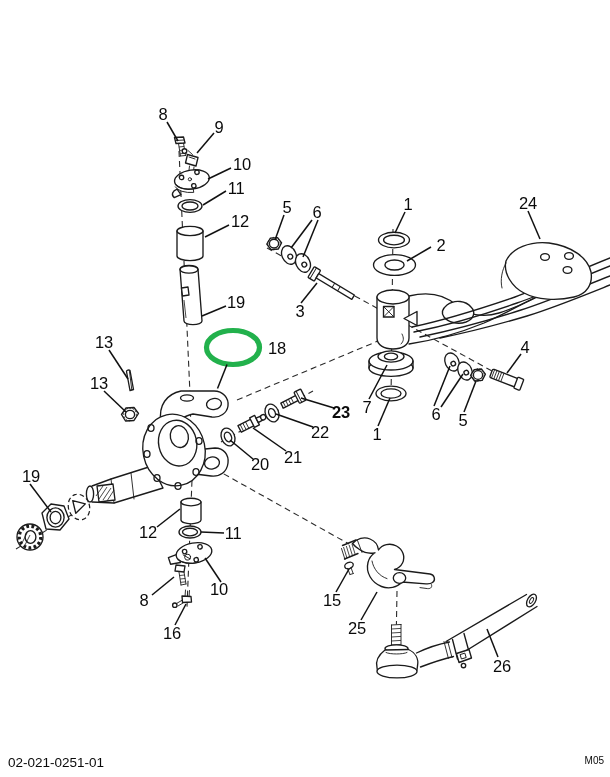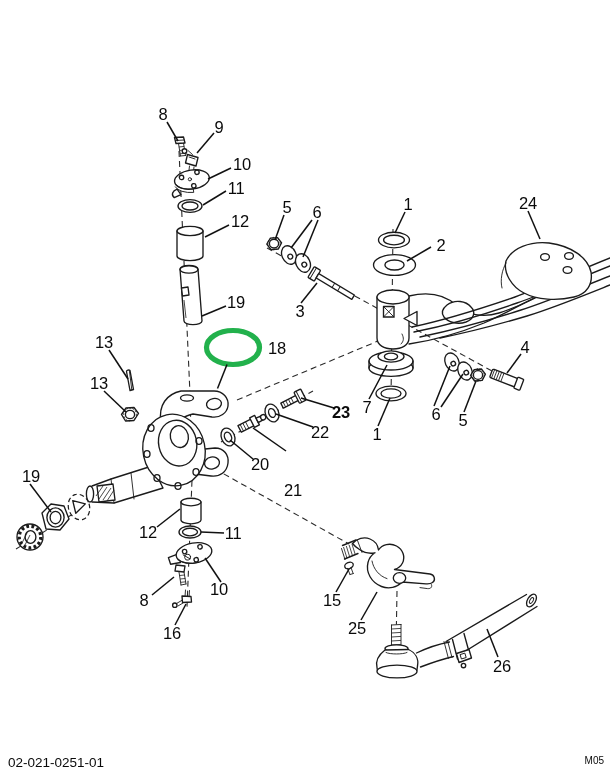--- a/index.html
+++ b/index.html
@@ -409,21 +409,21 @@
       <div class="callout" style="left: 408px; top: 204px;">1</div>
       <div class="callout" style="left: 441px; top: 245px;">2</div>
       <div class="callout" style="left: 300px; top: 311px;">3</div>
       <div class="callout" style="left: 528px; top: 203px; text-align: center;">24</div>
       <div class="callout" style="left: 525px; top: 347px;">4</div>
       <div class="callout" style="left: 367px; top: 407px;">7</div>
       <div class="callout" style="left: 377px; top: 434px;">1</div>
       <div class="callout" style="left: 436px; top: 414px;">6</div>
       <div class="callout" style="left: 463px; top: 420px;">5</div>
       <div class="callout" style="left: 260px; top: 464px;">20</div>
-      <div class="callout" style="left: 293px; top: 457px; margin-top: 33px;">21</div>
+      <div class="callout" style="left: 293px; top: 457px;">21</div>
       <div class="callout" style="left: 320px; top: 432px;">22</div>
       <div class="callout" style="left: 341px; top: 412px; font-weight: bold;">23</div>
       <div class="callout" style="left: 31px; top: 476px;">19</div>
       <div class="callout" style="left: 148px; top: 532px;">12</div>
       <div class="callout" style="left: 233px; top: 533px;">11</div>
       <div class="callout" style="left: 219px; top: 589px;">10</div>
       <div class="callout" style="left: 144px; top: 600px;">8</div>
       <div class="callout" style="left: 172px; top: 633px;">16</div>
       <div class="callout" style="left: 332px; top: 600px;">15</div>
       <div class="callout" style="left: 357px; top: 628px;">25</div>

